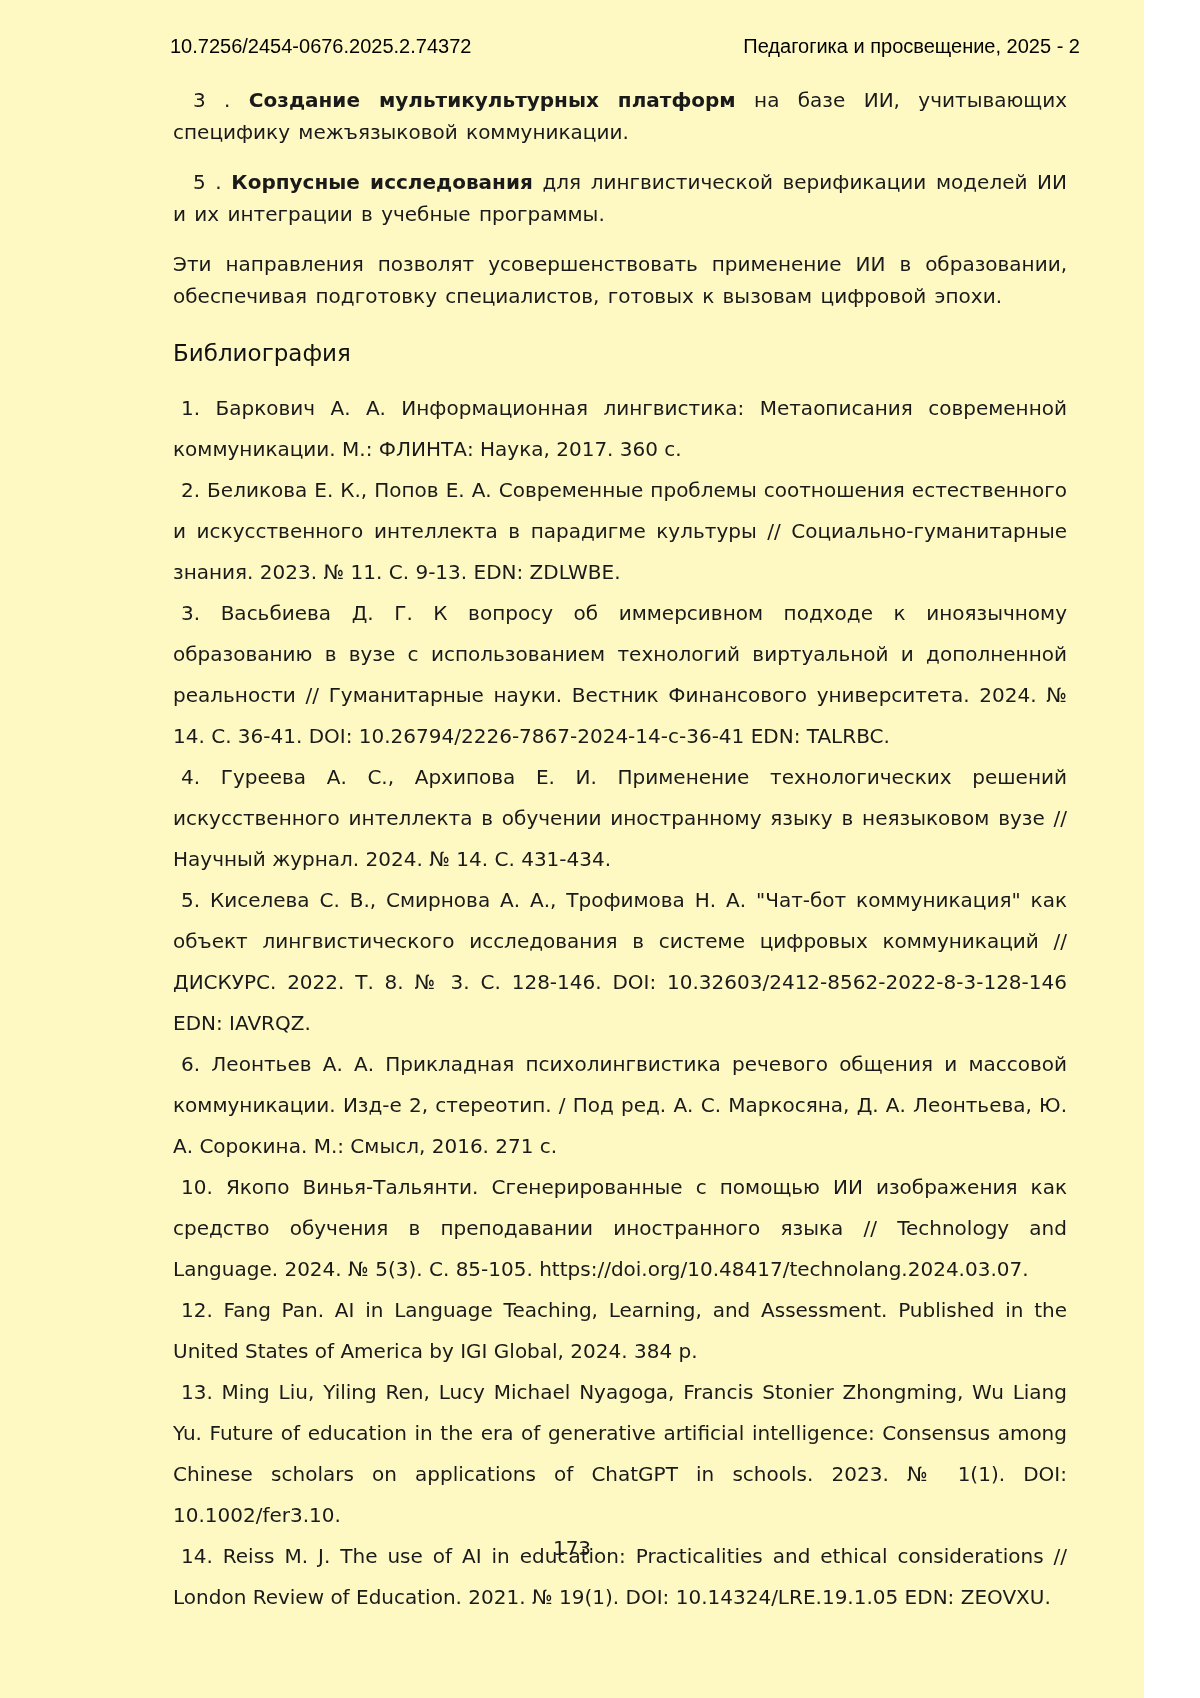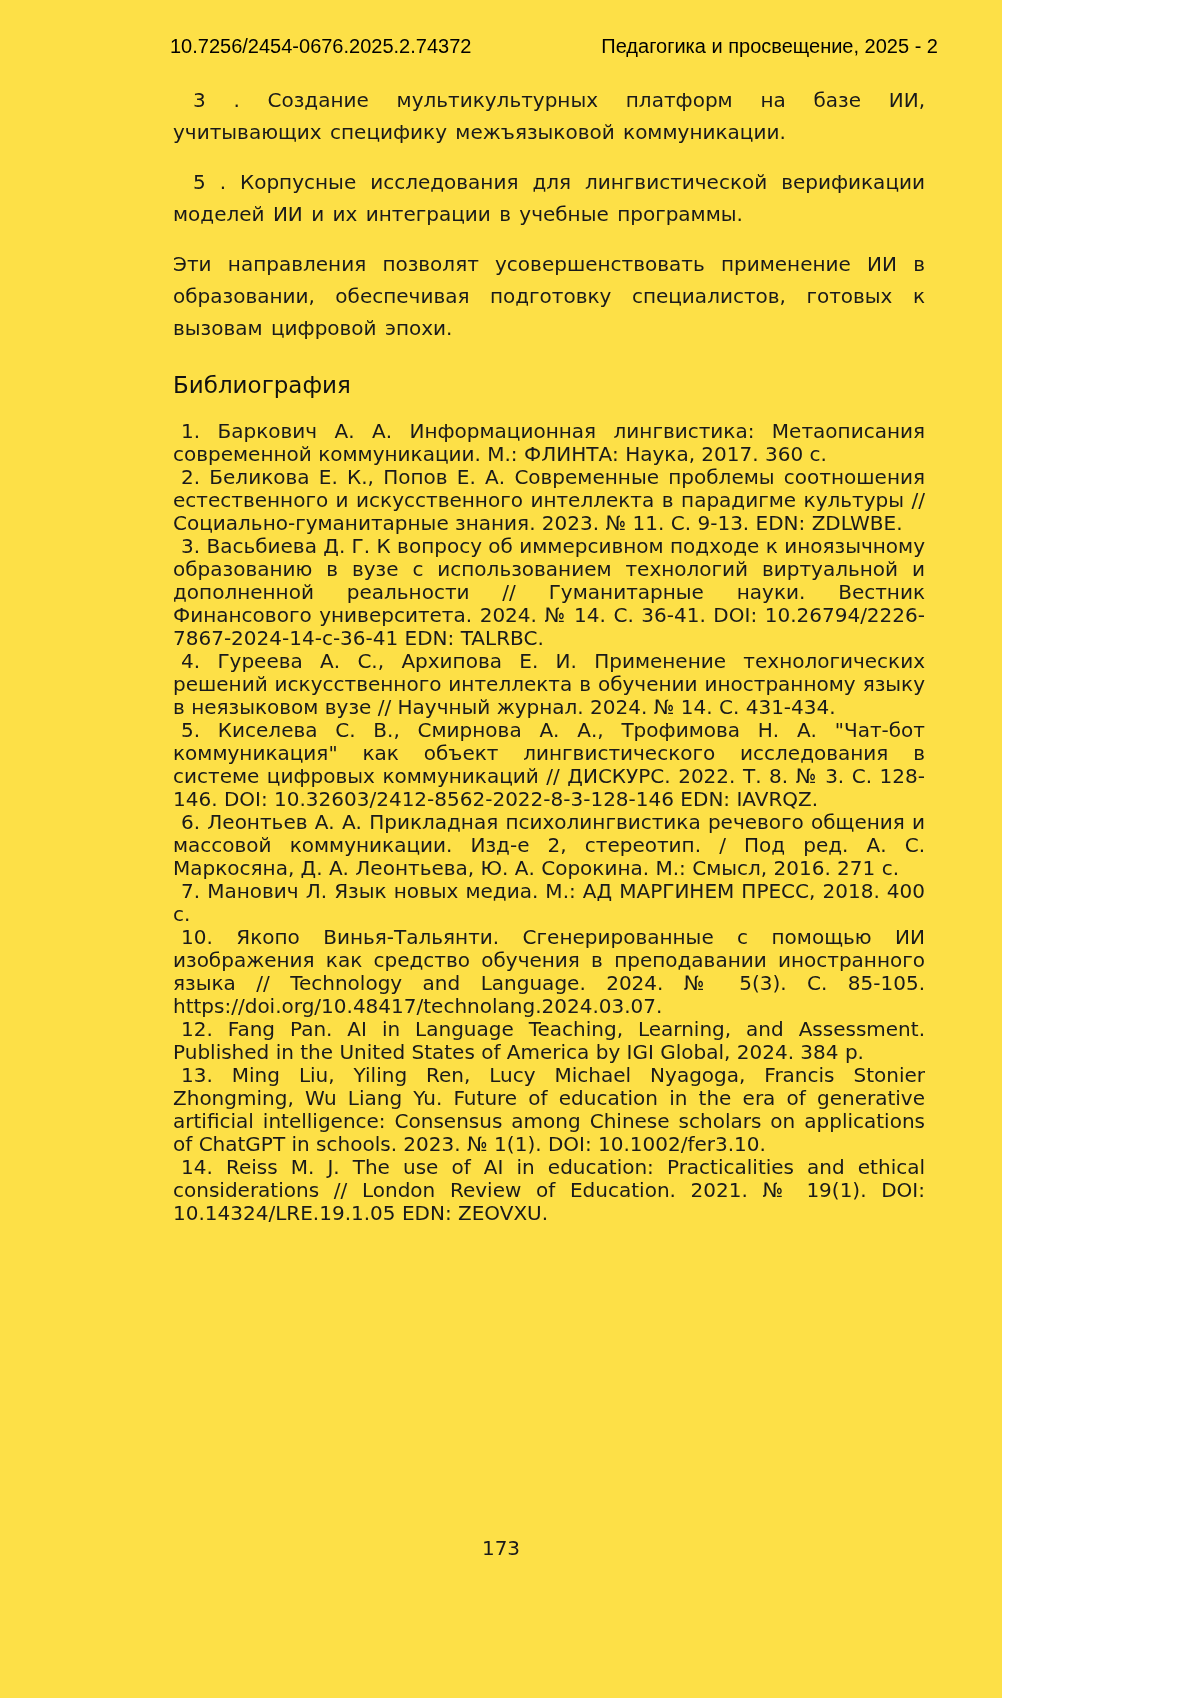--- a/index.html
+++ b/index.html
@@ -2,23 +2,23 @@
 <html><head>
 <meta charset="utf-8">
 <style>
   html, body {
     margin: 0;
     padding: 0;
     background: #ffffff;
   }
   .page {
     position: relative;
-    width: 1002px;
+    width: 1144px;
     height: 1698px;
-    background: #fde047;
+    background: #fef9c3;
     color: #111111;
     font-family: "DejaVu Sans", sans-serif;
     overflow: hidden;
     box-sizing: border-box;
   }
   .page-header {
     display: flex;
     justify-content: space-between;
     align-items: flex-start;
     padding: 34px 64px 0 170px;
@@ -32,32 +32,32 @@
   }
   .body-para {
     font-size: 20px;
     line-height: 32px;
     text-align: justify;
     margin: 0 0 18px 0;
     color: #1a1a1a;
     word-spacing: 2px;
   }
   .body-para.indented { text-indent: 20px; }
-  .body-para .lead { font-weight: normal; margin-top: 32px; }
+  .body-para .lead { font-weight: bold; margin-top: 32px; }
   .biblio-heading {
     font-size: 23px;
     font-weight: normal;
     color: #111111;
     margin: 26px 0 20px 0;
     line-height: 30px;
   }
   .refs { margin: 0; }
   .ref {
     font-size: 20px;
-    line-height: 23px;
+    line-height: 41px;
     text-align: justify;
     text-indent: 8px;
     margin: 0;
     color: #1a1a1a;
   }
   .page-number {
     position: absolute;
     left: 0;
     top: 1536px;
     width: 100%;
@@ -87,21 +87,20 @@
 
     <h2 class="biblio-heading">Библиография</h2>
 
     <div class="refs">
       <p class="ref">1. Баркович А. А. Информационная лингвистика: Метаописания современной коммуникации. М.: ФЛИНТА: Наука, 2017. 360 с.</p>
       <p class="ref">2. Беликова Е. К., Попов Е. А. Современные проблемы соотношения естественного и искусственного интеллекта в парадигме культуры // Социально-гуманитарные знания. 2023. № 11. С. 9-13. EDN: ZDLWBE.</p>
       <p class="ref">3. Васьбиева Д. Г. К вопросу об иммерсивном подходе к иноязычному образованию в вузе с использованием технологий виртуальной и дополненной реальности // Гуманитарные науки. Вестник Финансового университета. 2024. № 14. С. 36-41. DOI: 10.26794/2226-7867-2024-14-c-36-41 EDN: TALRBC.</p>
       <p class="ref">4. Гуреева А. С., Архипова Е. И. Применение технологических решений искусственного интеллекта в обучении иностранному языку в неязыковом вузе // Научный журнал. 2024. № 14. С. 431-434.</p>
       <p class="ref">5. Киселева С. В., Смирнова А. А., Трофимова Н. А. "Чат-бот коммуникация" как объект лингвистического исследования в системе цифровых коммуникаций // ДИСКУРС. 2022. Т. 8. № 3. С. 128-146. DOI: 10.32603/2412-8562-2022-8-3-128-146 EDN: IAVRQZ.</p>
       <p class="ref">6. Леонтьев А. А. Прикладная психолингвистика речевого общения и массовой коммуникации. Изд-е 2, стереотип. / Под ред. А. С. Маркосяна, Д. А. Леонтьева, Ю. А. Сорокина. М.: Смысл, 2016. 271 с.</p>
-      <p class="ref">7. Манович Л. Язык новых медиа. М.: АД МАРГИНЕМ ПРЕСС, 2018. 400 с.</p>
       <p class="ref">10. Якопо Винья-Тальянти. Сгенерированные с помощью ИИ изображения как средство обучения в преподавании иностранного языка // Technology and Language. 2024. № 5(3). С. 85-105. https://doi.org/10.48417/technolang.2024.03.07.</p>
       <p class="ref">12. Fang Pan. AI in Language Teaching, Learning, and Assessment. Published in the United States of America by IGI Global, 2024. 384 p.</p>
       <p class="ref">13. Ming Liu, Yiling Ren, Lucy Michael Nyagoga, Francis Stonier Zhongming, Wu Liang Yu. Future of education in the era of generative artificial intelligence: Consensus among Chinese scholars on applications of ChatGPT in schools. 2023. № 1(1). DOI: 10.1002/fer3.10.</p>
       <p class="ref">14. Reiss M. J. The use of AI in education: Practicalities and ethical considerations // London Review of Education. 2021. № 19(1). DOI: 10.14324/LRE.19.1.05 EDN: ZEOVXU.</p>
     </div>
 
   </div>
 
   <div class="page-number">173</div>
 

